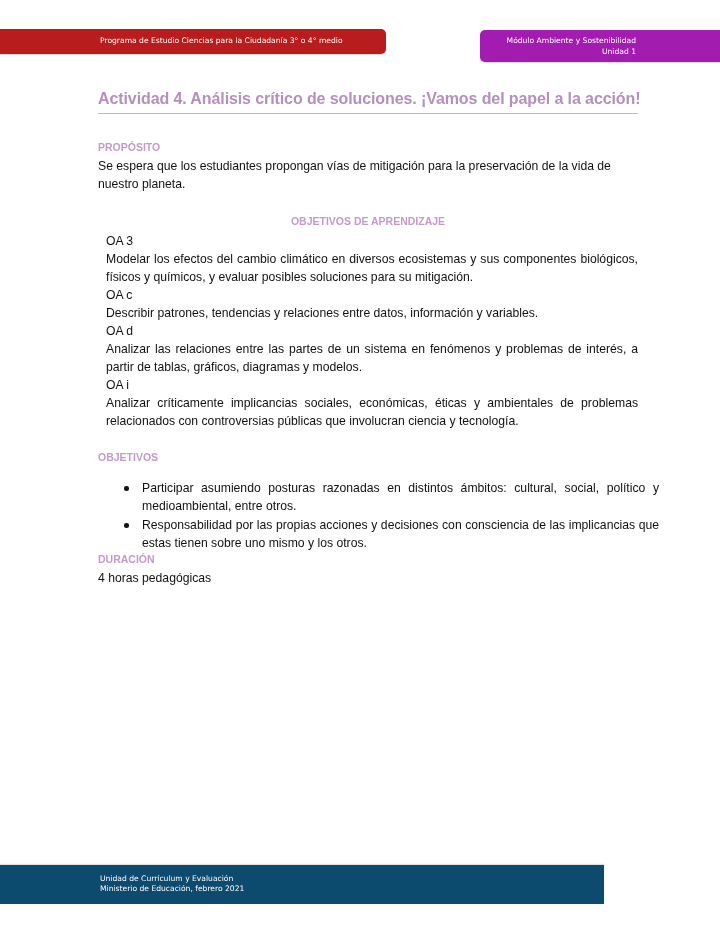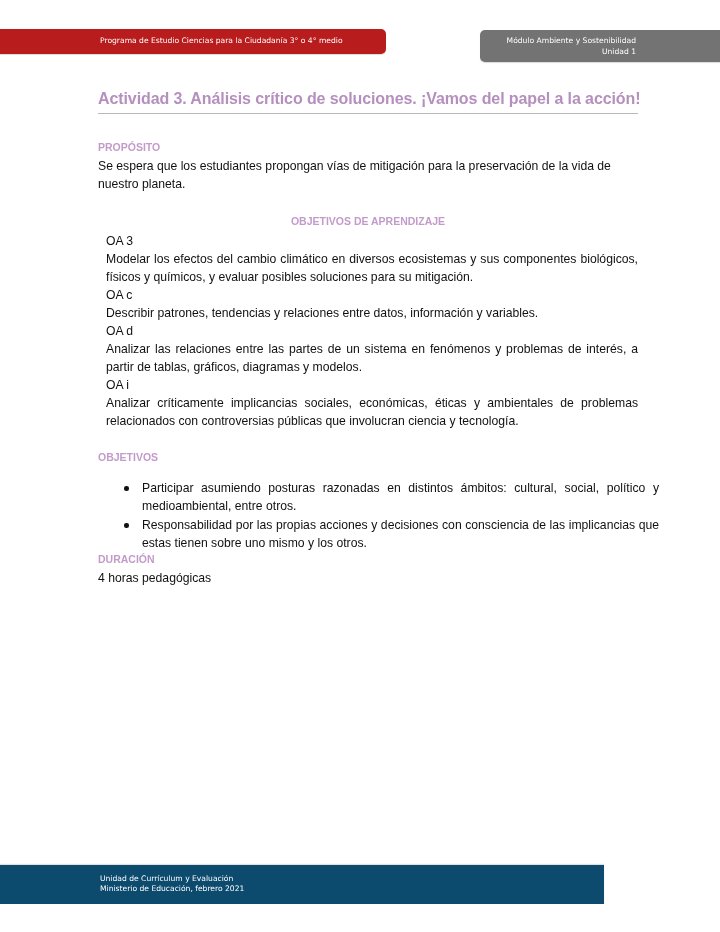--- a/index.html
+++ b/index.html
@@ -14,21 +14,21 @@
     background: #b91c1c; border-radius: 0 5px 5px 0;
     box-shadow: 0 1px 1px rgba(0,0,0,0.15);
   }
   .hdr-left span {
     position: absolute; left: 100px; top: 7px;
     font-family: "DejaVu Sans", sans-serif; font-size: 7.6px; color: #ffffff;
     white-space: nowrap;
   }
   .hdr-right {
     position: absolute; left: 480px; top: 30px; width: 240px; height: 32px;
-    background: #737373; border-radius: 5px 0 0 5px;
+    background: #a21caf; border-radius: 5px 0 0 5px;
     box-shadow: 0 1px 1px rgba(0,0,0,0.15);
   }
   .hdr-right .l1, .hdr-right .l2 {
     position: absolute; right: 84px;
     font-family: "DejaVu Sans", sans-serif; font-size: 7.6px; color: #ffffff;
     white-space: nowrap; text-align: right;
   }
   .hdr-right .l1 { top: 6px; }
   .hdr-right .l2 { top: 17px; }
 
@@ -75,21 +75,21 @@
 
 <div class="hdr-left">
   <span>Programa de Estudio Ciencias para la Ciudadanía 3° o 4° medio</span>
 </div>
 <div class="hdr-right">
   <span class="l1">Módulo Ambiente y Sostenibilidad</span>
   <span class="l2">Unidad 1</span>
 </div>
 
 <div class="content">
-  <div class="title">Actividad 3. Análisis crítico de soluciones. ¡Vamos del papel a la acción!</div>
+  <div class="title">Actividad 4. Análisis crítico de soluciones. ¡Vamos del papel a la acción!</div>
   <div class="rule"></div>
 
   <div class="sec-head" style="left:0; top:141px;">PROPÓSITO</div>
   <div class="body-text" style="left:0; top:157px; width:540px;">Se espera que los estudiantes propongan vías de mitigación para la preservación de la vida de nuestro planeta.</div>
 
   <div class="sec-head" style="left:0; top:215px; width:540px; text-align:center;">OBJETIVOS DE APRENDIZAJE</div>
 
   <div class="oa-block">
     <div class="oa-line">OA 3</div>
     <div class="oa-line oa-desc">Modelar los efectos del cambio climático en diversos ecosistemas y sus componentes biológicos, físicos y químicos, y evaluar posibles soluciones para su mitigación.</div>

